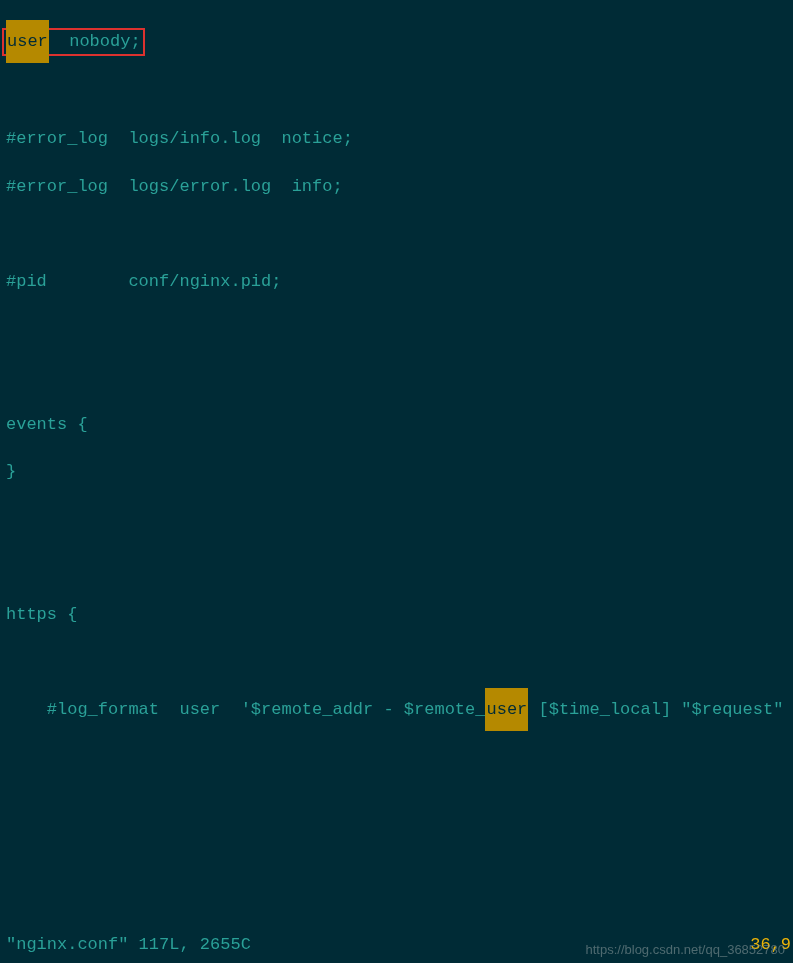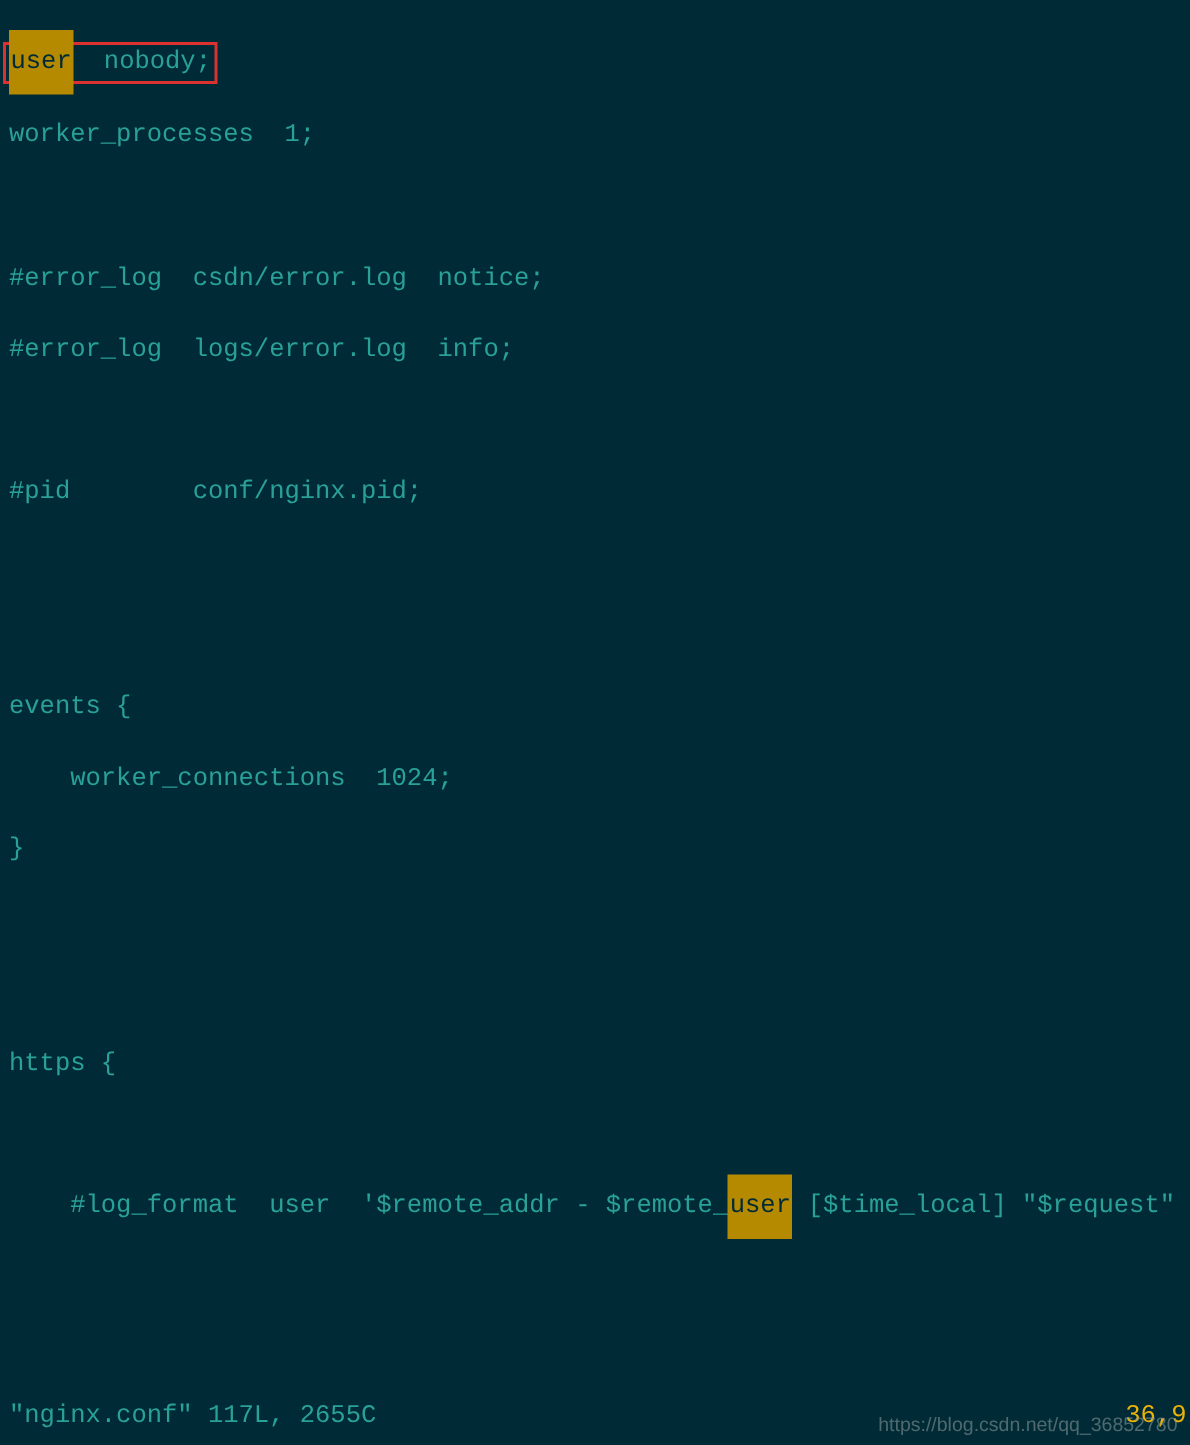--- a/index.html
+++ b/index.html
@@ -51,30 +51,28 @@
       opacity: 0.6;
       font-family: Arial, sans-serif;
     }
     .line { display: block; min-height: 1.4em; }
   </style>
 </head>
 <body>
 
 <div class="editor">
 <span class="line"><span class="red-box"><span class="hlsearch">user</span><span>  nobody;</span></span></span>
-<span class="line">worker_processes  1;</span>
 <span class="line"></span>
-<span class="line">#error_log  csdn/error.log  notice;</span>
+<span class="line">#error_log  logs/info.log  notice;</span>
 <span class="line">#error_log  logs/error.log  info;</span>
 <span class="line"></span>
 <span class="line">#pid        conf/nginx.pid;</span>
 <span class="line"></span>
 <span class="line"></span>
 <span class="line">events {</span>
-<span class="line">    worker_connections  1024;</span>
 <span class="line">}</span>
 <span class="line"></span>
 <span class="line"></span>
 <span class="line">https {</span>
 <span class="line"></span>
 <span class="line"><span>    #log_format  user  '$remote_addr - $remote_</span><span class="hlsearch">user</span><span> [$time_local] "$request" '</span></span>
 
 
 
 

